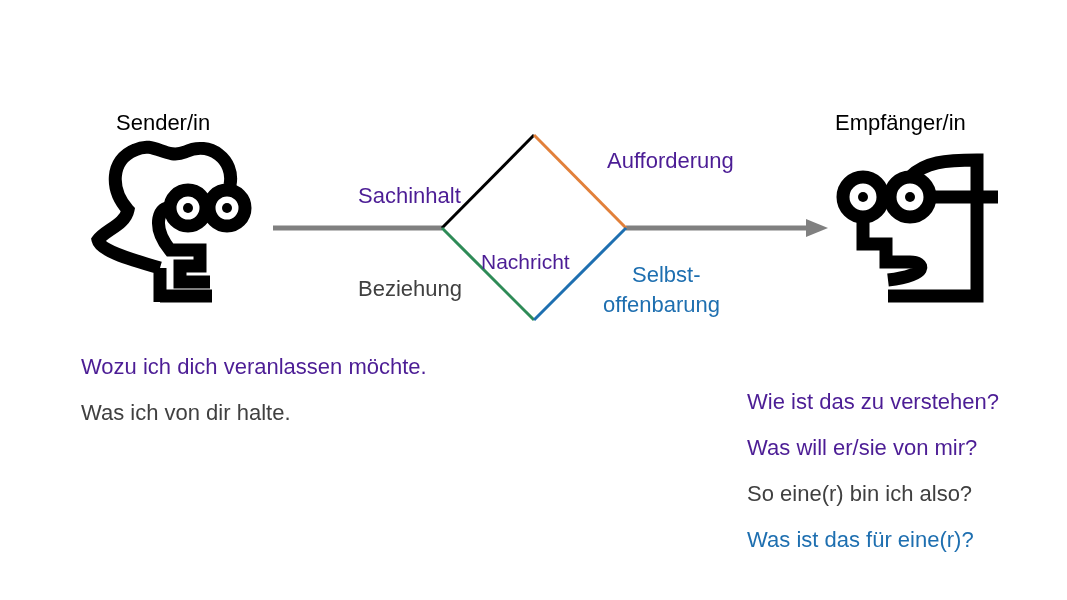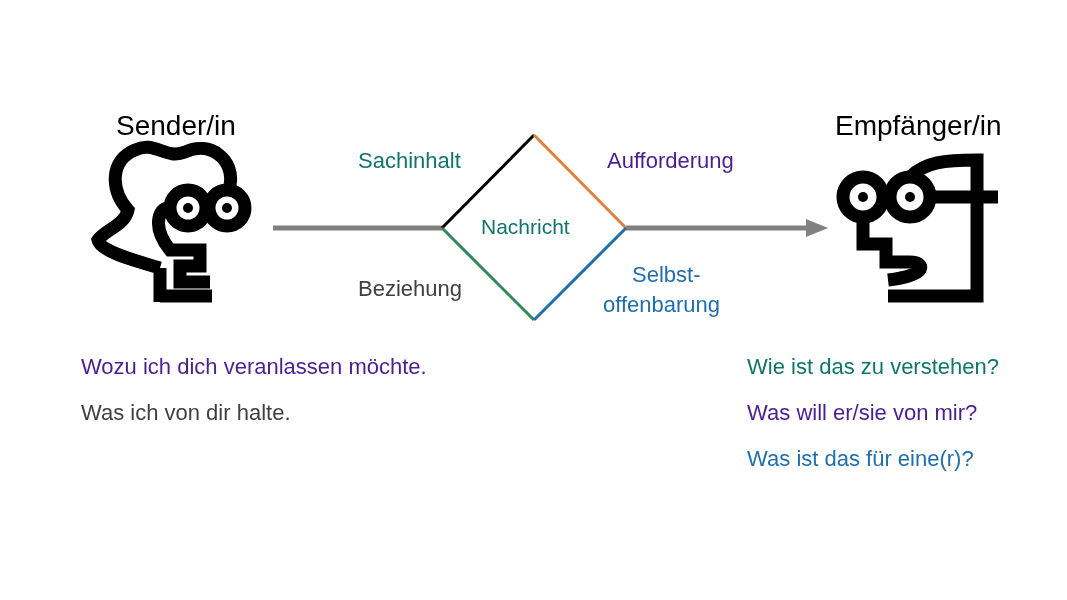--- a/index.html
+++ b/index.html
@@ -1,23 +1,23 @@
 <!DOCTYPE html>
 <html><head>
   <meta charset="utf-8">
   <style>
     html, body { margin:0; padding:0; background:#ffffff; }
     body { width:1067px; height:600px; position:relative; overflow:hidden;
            font-family:"Liberation Sans", "DejaVu Sans", sans-serif; }
     .abs { position:absolute; }
     .label { font-size:22px; white-space:nowrap; }
-    .person-title { font-size:28px; color:#000; }
+    .person-title { font-size:22px; color:#000; }
     .left-list, .right-list { font-size:22px; line-height:46px; }
     .right-list { text-align:left; }
-    .c-black { color:#0f766e; }
+    .c-black { color:#4c1d95;margin-top:35px; }
     .c-orange { color:#4c1d95; }
     .c-gray { color:#404040; }
     .c-blue { color:#1E6FB0; }
     svg { position:absolute; left:0; top:0; }
   </style>
 </head>
 <body>
 
 <svg width="1067" height="600">
 
@@ -63,14 +63,15 @@
 <div class="abs label c-black" style="left:481px; top:215px; font-weight:normal; font-size:21px;">Nachricht</div>
 
 <div class="abs left-list" style="left:81px; top:344px;">
   <div class="c-orange">Wozu ich dich veranlassen möchte.</div>
   <div class="c-gray">Was ich von dir halte.</div>
 </div>
 
 <div class="abs right-list" style="right:68px; top:344px;">
   <div class="c-black">Wie ist das zu verstehen?</div>
   <div class="c-orange">Was will er/sie von mir?</div>
+  <div class="c-gray">So eine(r) bin ich also?</div>
   <div class="c-blue">Was ist das für eine(r)?</div>
 </div>
 
 </body></html>

